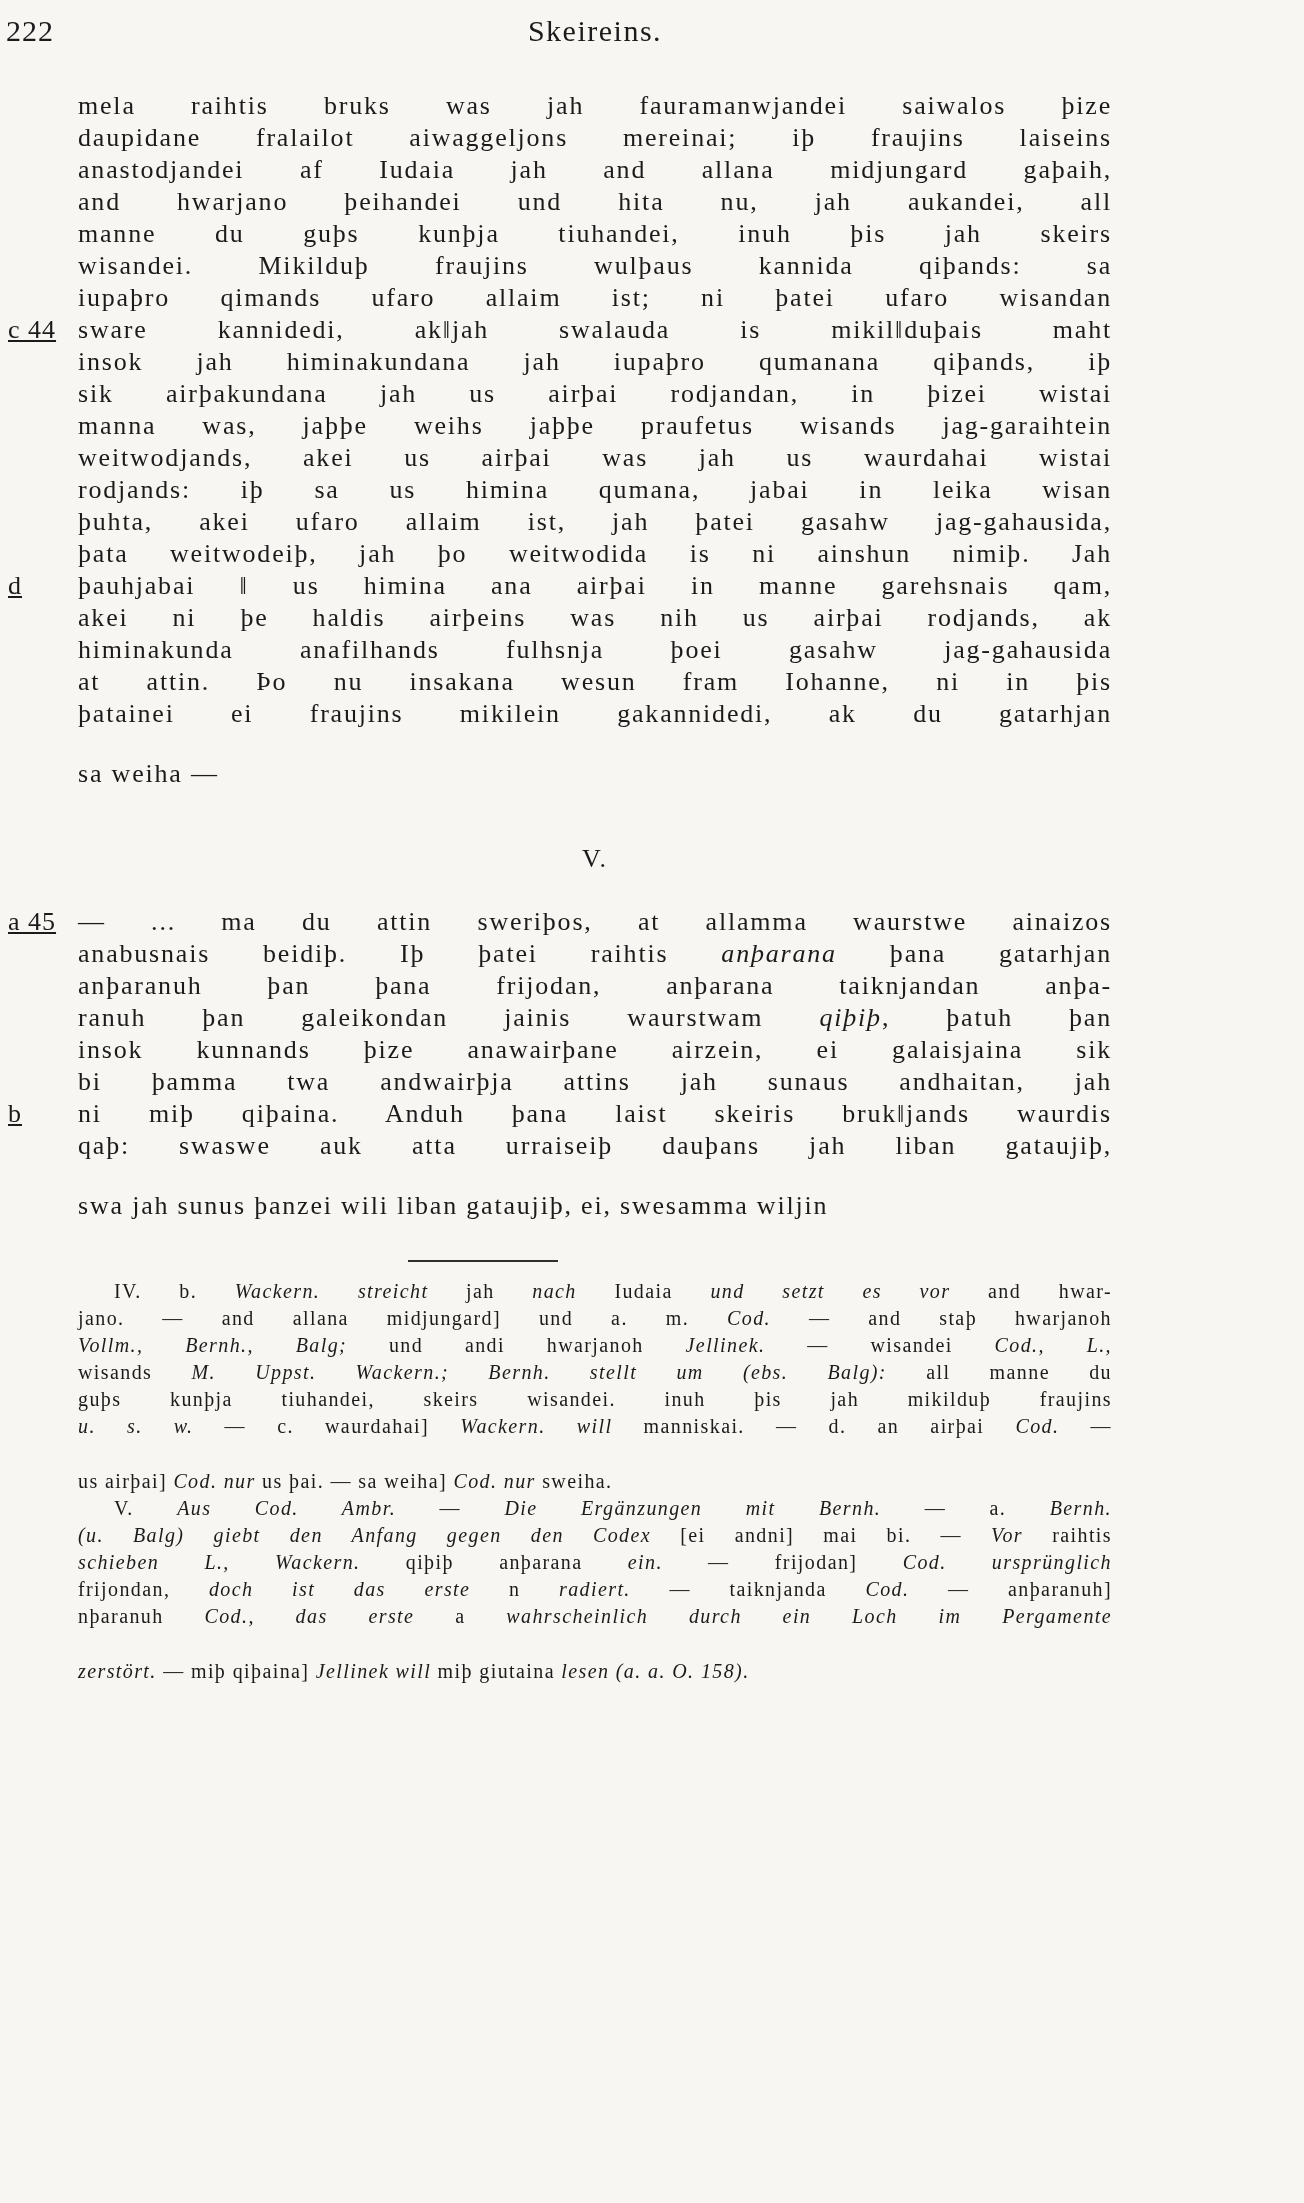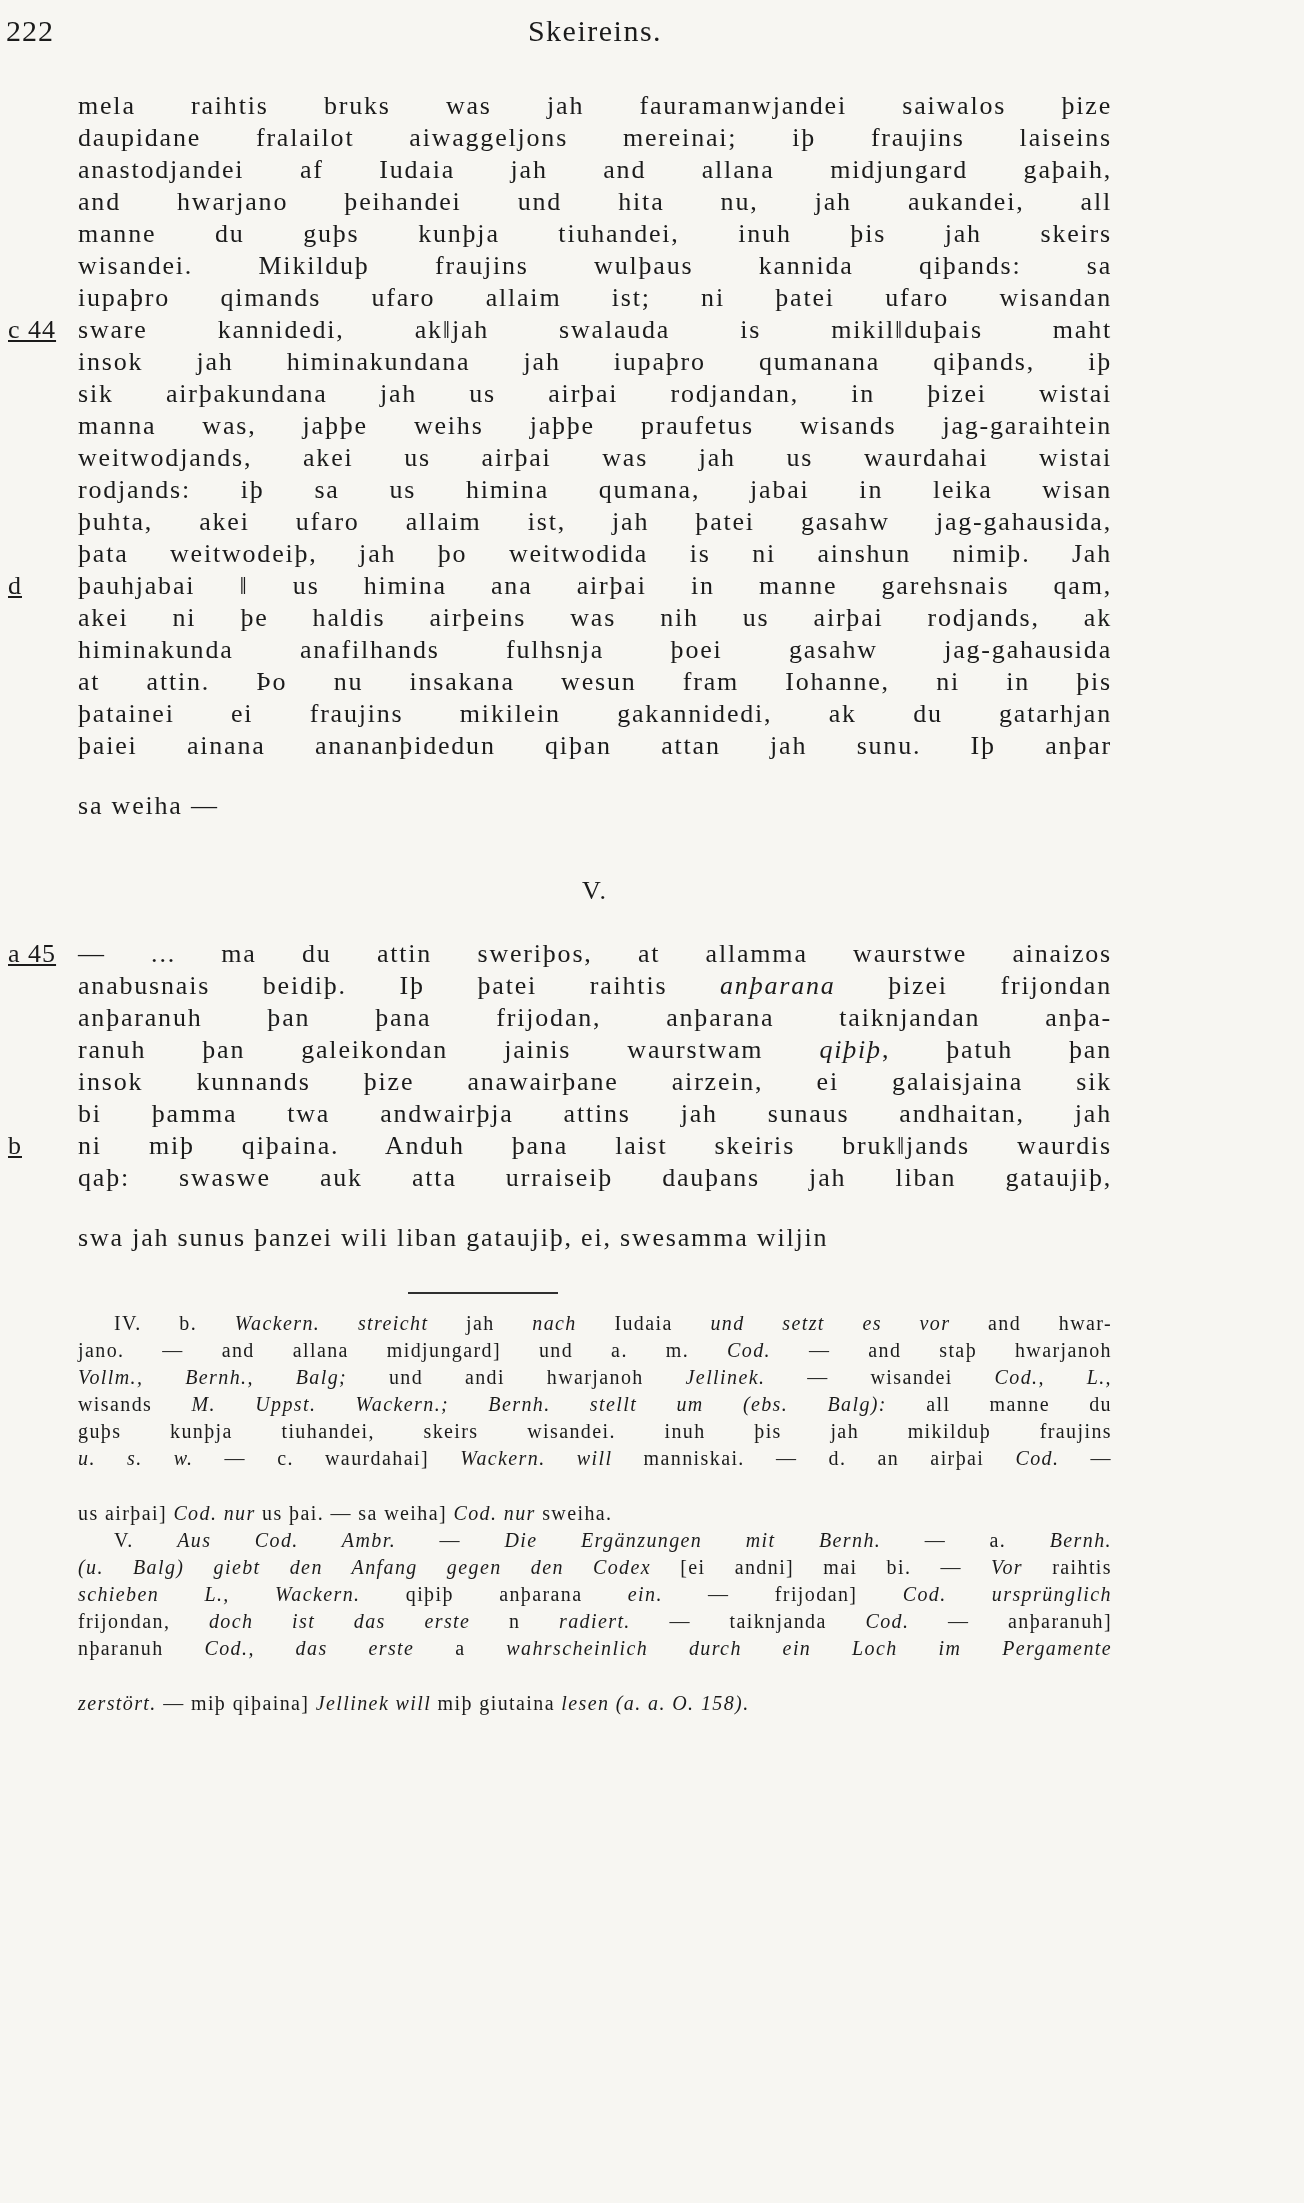--- a/index.html
+++ b/index.html
@@ -93,29 +93,28 @@
         <div class="line"><span class="line-text"><span>manna was, jaþþe weihs jaþþe praufetus wisands jag-garaihtein</span></span></div>
         <div class="line"><span class="line-text"><span>weitwodjands, akei us airþai was jah us waurdahai wistai</span></span></div>
         <div class="line"><span class="line-text"><span>rodjands: iþ sa us himina qumana, jabai in leika wisan</span></span></div>
         <div class="line"><span class="line-text"><span>þuhta, akei ufaro allaim ist, jah þatei gasahw jag-gahausida,</span></span></div>
         <div class="line"><span class="line-text"><span>þata weitwodeiþ, jah þo weitwodida is ni ainshun nimiþ. Jah</span></span></div>
         <div class="line"><span class="margin-label">d</span><span class="line-text"><span>þauhjabai ‖ us himina ana airþai in manne garehsnais qam,</span></span></div>
         <div class="line"><span class="line-text"><span>akei ni þe haldis airþeins was nih us airþai rodjands, ak</span></span></div>
         <div class="line"><span class="line-text"><span>himinakunda anafilhands fulhsnja þoei gasahw jag-gahausida</span></span></div>
         <div class="line"><span class="line-text"><span>at attin. Þo nu insakana wesun fram Iohanne, ni in þis</span></span></div>
         <div class="line"><span class="line-text"><span>þatainei ei fraujins mikilein gakannidedi, ak du gatarhjan</span></span></div>
-        <div class="line"><span class="line-text"><span>þaiei ainana anananþidedun qiþan attan jah sunu. Iþ anþar</span></span></div>
         <div class="line last"><span class="line-text"><span>sa weiha —</span></span></div>
       </div>
 
     <h2 class="section-heading">V.</h2>
 
     <div class="body-block para2">
         <div class="line"><span class="margin-label">a 45</span><span class="line-text"><span>— ... ma du attin sweriþos, at allamma waurstwe ainaizos</span></span></div>
-        <div class="line"><span class="line-text"><span>anabusnais beidiþ. Iþ þatei raihtis </span><i>anþarana</i><span> þizei frijondan</span></span></div>
+        <div class="line"><span class="line-text"><span>anabusnais beidiþ. Iþ þatei raihtis </span><i>anþarana</i><span> þana gatarhjan</span></span></div>
         <div class="line"><span class="line-text"><span>anþaranuh þan þana frijodan, anþarana taiknjandan anþa-</span></span></div>
         <div class="line"><span class="line-text"><span>ranuh þan galeikondan jainis waurstwam </span><i>qiþiþ</i><span>, þatuh þan</span></span></div>
         <div class="line"><span class="line-text"><span>insok kunnands þize anawairþane airzein, ei galaisjaina sik</span></span></div>
         <div class="line"><span class="line-text"><span>bi þamma twa andwairþja attins jah sunaus andhaitan, jah</span></span></div>
         <div class="line"><span class="margin-label">b</span><span class="line-text"><span>ni miþ qiþaina. Anduh þana laist skeiris bruk‖jands waurdis</span></span></div>
         <div class="line"><span class="line-text"><span>qaþ: swaswe auk atta urraiseiþ dauþans jah liban gataujiþ,</span></span></div>
         <div class="line last"><span class="line-text"><span>swa jah sunus þanzei wili liban gataujiþ, ei, swesamma wiljin</span></span></div>
       </div>
 
     <div class="footnote-rule"></div>

